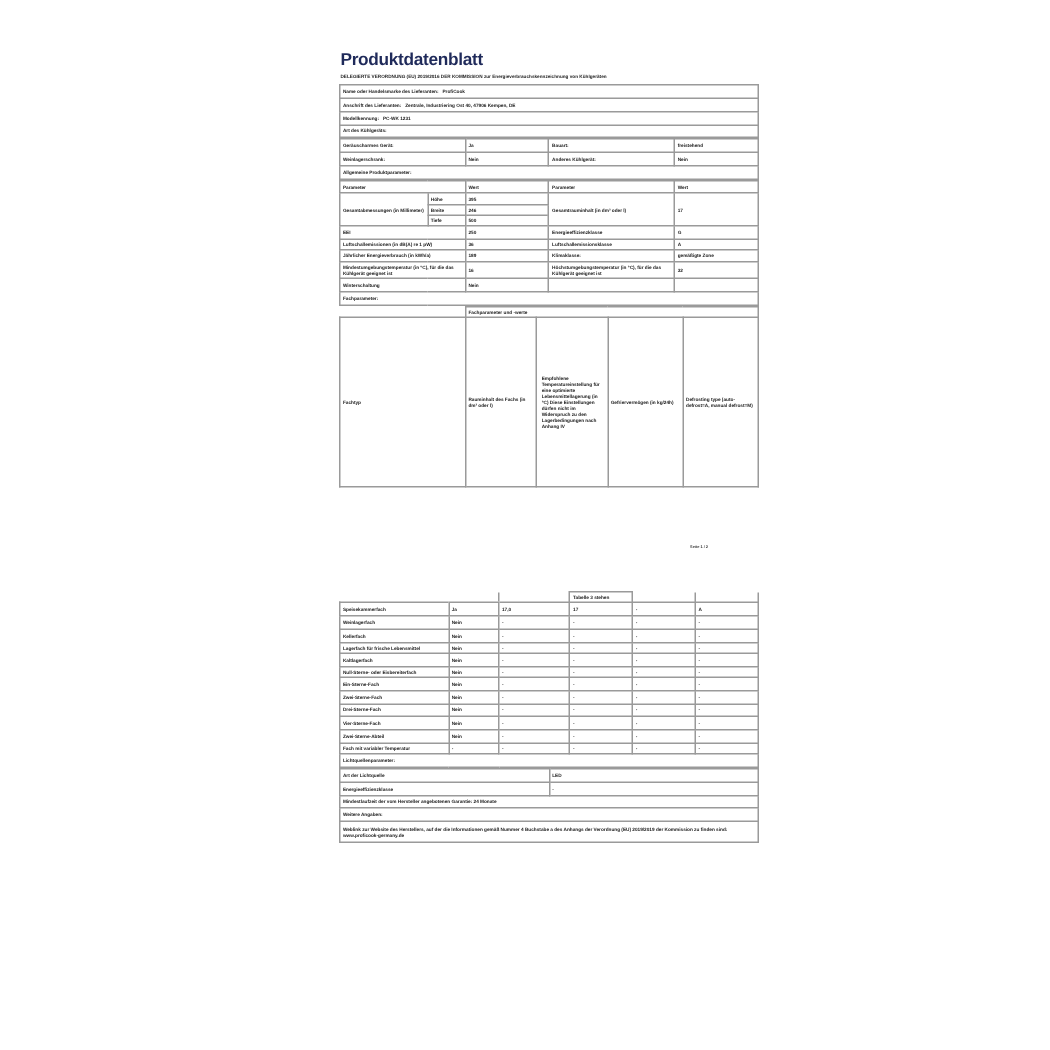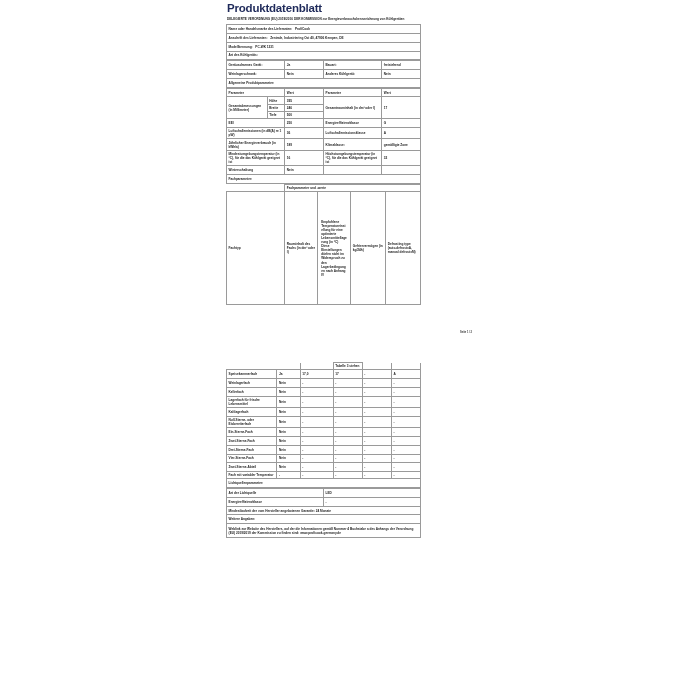--- a/index.html
+++ b/index.html
@@ -20,22 +20,23 @@
     left: 0;
     top: 0;
     width: 700px;
     height: 700px;
   }
 
   
   .sheet {
     position: absolute;
     left: 226px;
-    width: 195px;
+    width: 280px;
     box-sizing: border-box;
+    margin-top: 32px;
   }
   #sheet-1 { top: 0px; }
   #sheet-2 { top: 362px; }
 
   .doc-title {
     font-size: 11.5px;
     font-weight: bold;
     color: #1f2a5a;
     letter-spacing: -0.2px;
     margin: 2px 0 2.5px 1px;

